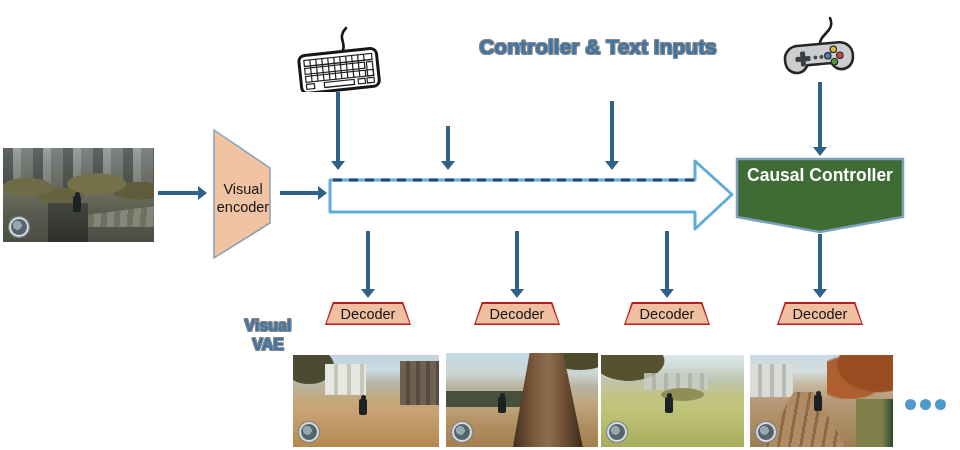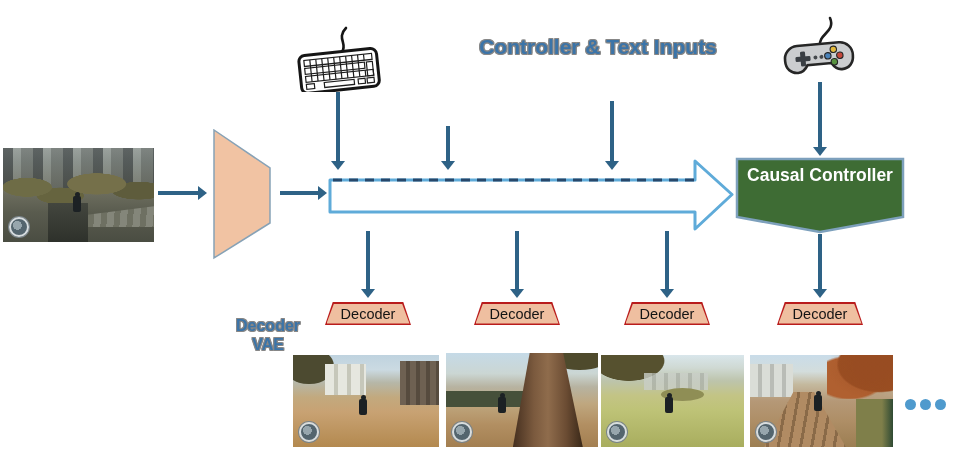--- a/index.html
+++ b/index.html
@@ -178,37 +178,38 @@
     <div class="person" style="left:70px;top:48px;"></div>
     <div class="map"></div>
   </div>
 
   <div id="arrow-img-enc" class="harrow"></div>
   <div id="arrow-enc-big" class="harrow"></div>
 
   <svg id="encoder-shape" width="60" height="131">
     <polygon points="1,1 57,39 57,94 1,129" fill="#F1C3A3" stroke="#87A2B6" stroke-width="1.5"></polygon>
   </svg>
+  <div class="enc-label">Visual encoder</div>
 
   <svg id="big-arrow" width="412" height="85">
     <path d="M5 25 H370 V6 L407 39.5 L370 74 V57 H5 Z" fill="none" stroke="#5FABD9" stroke-width="3" stroke-linejoin="round"></path>
     <line x1="8" y1="25" x2="369" y2="25" stroke="#27486B" stroke-width="3" stroke-dasharray="9 7"></line>
   </svg>
 
   <div id="arrow-kb" class="varrow"></div>
   <div id="arrow-mid" class="varrow"></div>
   <div id="arrow-text" class="varrow"></div>
   <div id="arrow-pad" class="varrow"></div>
 
   <svg id="transformer-shape" width="170" height="78">
     <polygon points="2,2 168,2 168,60 85,75 2,60" fill="#3E6C34" stroke="#7DA0BC" stroke-width="2.5"></polygon>
   </svg>
   <div class="trans-label">Causal Controller</div>
 
-  <div class="vae-label outlined">Decoder VAE</div>
+  <div class="vae-label outlined">Visual VAE</div>
 
   <div id="arrow-dec1" class="varrow"></div>
   <div id="arrow-dec2" class="varrow"></div>
   <div id="arrow-dec3" class="varrow"></div>
   <div id="arrow-dec4" class="varrow"></div>
 
   <div id="decoder-1" class="decoder">
     <div class="fill">Decoder</div>
   </div>
   <div id="decoder-2" class="decoder">

